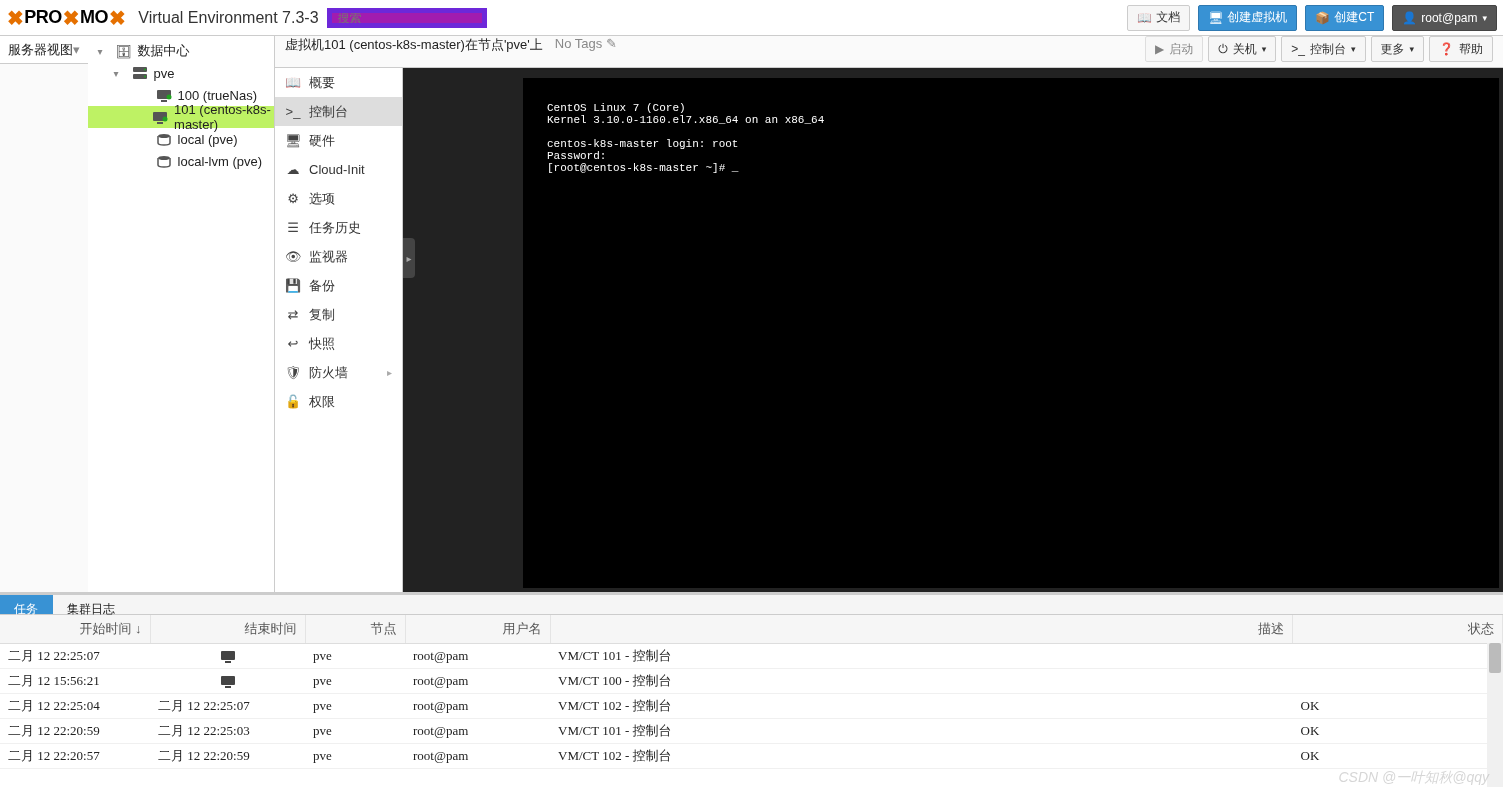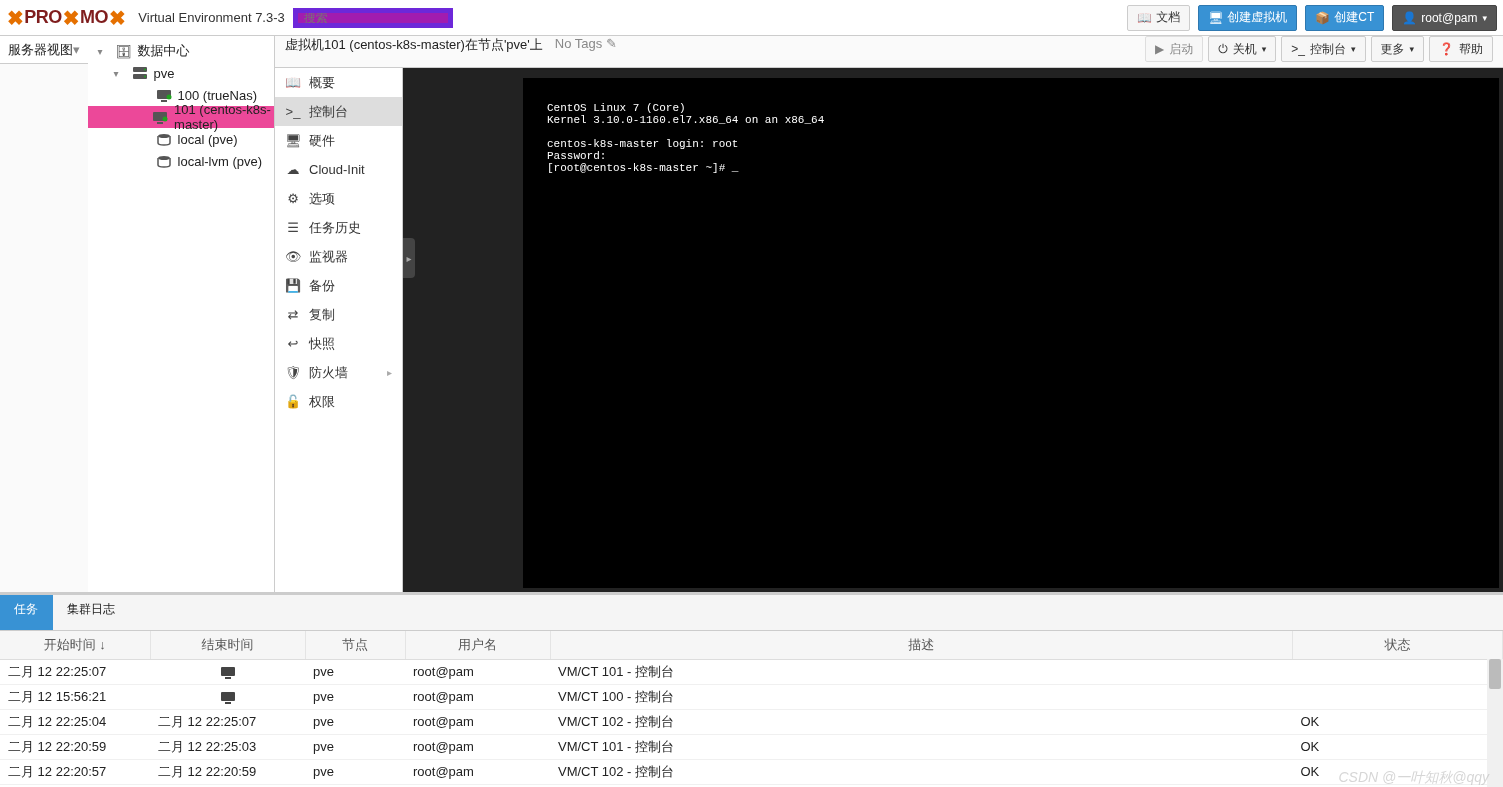--- a/index.html
+++ b/index.html
@@ -1,61 +1,61 @@
 <!DOCTYPE html>
 <html><head>
 <meta charset="utf-8">
 <style>
 * { margin:0; padding:0; box-sizing:border-box; }
 body { font-family:"Helvetica Neue",Helvetica,Arial,sans-serif; font-size:13px; color:#222; background:#fff; overflow:hidden; }
 .topbar { height:36px; background:#fff; border-bottom:1px solid #ccc; display:flex; align-items:center; padding:0 6px; gap:8px; }
 .logo { display:flex; align-items:center; gap:0; font-weight:bold; font-size:18px; letter-spacing:-.5px; }
 .logo .x { color:#e57000; font-size:20px; margin:0 1px; }
-.logo .txt { color:#7f1d1d; }
-.env { color:#333; font-size:13px; margin-left:4px; }
+.logo .txt { color:#000000; }
+.env { color:#333; font-size:16px; margin-left:4px; }
 .search { flex:0 0 160px; }
 .search input { width:160px; height:20px; border:5px solid #6d28d9; padding:0 6px; font-size:12px; background:#a21caf; }
 .spacer { flex:1; }
 .btn { display:inline-flex; align-items:center; gap:5px; height:26px; padding:0 9px; border:1px solid #ccc; background:#f6f6f6; border-radius:2px; cursor:pointer; font-size:12px; color:#333; }
 .btn.primary { background:#3892d4; border-color:#2e78b0; color:#fff; }
 .btn.dark { background:#555; border-color:#444; color:#fff; }
 .ico { display:inline-block; width:14px; height:14px; }
 .body { display:flex; height:calc(100vh - 36px - 195px); }
 .sidebar { width:275px; border-right:1px solid #ccc; display:flex; background:#fafafa; }
 .view-sel { height:28px; border-bottom:1px solid #ccc; display:flex; align-items:center; justify-content:space-between; padding:0 8px; background:#fff; }
 .view-sel .chev { color:#888; }
 .tree { flex:1; overflow:auto; padding:4px 0; background:#fff; }
 .tree-item { display:flex; align-items:center; height:22px; padding-left:10px; gap:6px; cursor:pointer; }
-.tree-item.selected { background:#ec4899; }
+.tree-item.selected { background:#bef264; }
 .tree-item .exp { width:12px; color:#888; font-size:10px; }
 .tree-item .tico { width:16px; text-align:center; }
 .indent1 { padding-left:26px; }
 .indent2 { padding-left:50px; }
 .main { flex:1; display:flex; flex-direction:column; }
 .breadcrumb { height:32px; border-bottom:1px solid #ccc; display:flex; align-items:flex-start; padding:0 10px; gap:12px; background:#fafafa; }
 .breadcrumb .title { color:#222; }
 .breadcrumb .tags { color:#888; }
 .bc-actions { margin-left:auto; display:flex; gap:5px; }
 .content { flex:1; display:flex; min-height:0; }
 .submenu { width:128px; border-right:1px solid #ccc; background:#fff; }
 .sm-item { display:flex; align-items:center; gap:8px; height:29px; padding:0 10px; cursor:pointer; color:#333; }
 .sm-item.active { background:#ddd; }
 .sm-item .sico { width:16px; text-align:center; color:#444; }
 .sm-item .arrow { margin-left:auto; color:#aaa; font-size:10px; }
 .console-wrap { flex:1; background:#222; position:relative; }
 .splitter { position:absolute; left:0; top:170px; width:12px; height:40px; background:#444; border-radius:0 4px 4px 0; display:flex; align-items:center; justify-content:center; color:#aaa; font-size:10px; }
 .term { position:absolute; left:120px; top:10px; right:4px; bottom:4px; background:#000; color:#fff; font-family:"Courier New",monospace; font-size:11px; padding:24px; white-space:pre; }
 .footer { height:195px; display:flex; flex-direction:column; border-top:3px solid #ccc; }
-.ftabs { height:36px; display:flex; align-items:stretch; background:#f5f5f5; border-bottom:1px solid #ccc; }
+.ftabs { height:20px; display:flex; align-items:stretch; background:#f5f5f5; border-bottom:1px solid #ccc; }
 .ftab { padding:6px 14px; cursor:pointer; font-size:12px; border-right:1px solid transparent; }
 .ftab.active { background:#3892d4; color:#fff; }
 .table-wrap { flex:1; overflow:auto; position:relative; }
 table.log { width:100%; border-collapse:collapse; table-layout:fixed; }
-table.log th { text-align:center; font-weight:normal; color:#555; background:#f6f6f6; border-bottom:1px solid #ddd; height:28px; padding:0 8px; border-right:1px solid #e4e4e4; }
-table.log td { height:25px; padding:0 8px; border-bottom:1px solid #f0f0f0; }
+table.log th { text-align:right; font-weight:normal; color:#555; background:#f6f6f6; border-bottom:1px solid #ddd; height:28px; padding:0 8px; border-right:1px solid #e4e4e4; }
+table.log td { height:25px; padding:0 8px; border-bottom:1px solid #f0f0f0;font-family:Liberation Serif, serif; }
 .col-start{width:150px;} .col-end{width:155px;} .col-node{width:100px;} .col-user{width:145px;} .col-desc{width:auto;} .col-stat{width:210px;}
 .vscroll { position:absolute; right:0; top:28px; bottom:0; width:16px; background:#f0f0f0; }
 .vscroll .thumb { position:absolute; left:2px; right:2px; top:0; height:30px; background:#bbb; border-radius:2px; }
 .watermark { position:fixed; right:14px; bottom:0; color:#bbb; font-size:14px; opacity:.6; pointer-events:none; font-style:italic; }
 svg { display:block; }
 .mon-ok { fill:#21a321; }
 .mon { fill:#555; }
 .hdd { fill:#555; }
 </style>
 </head>

